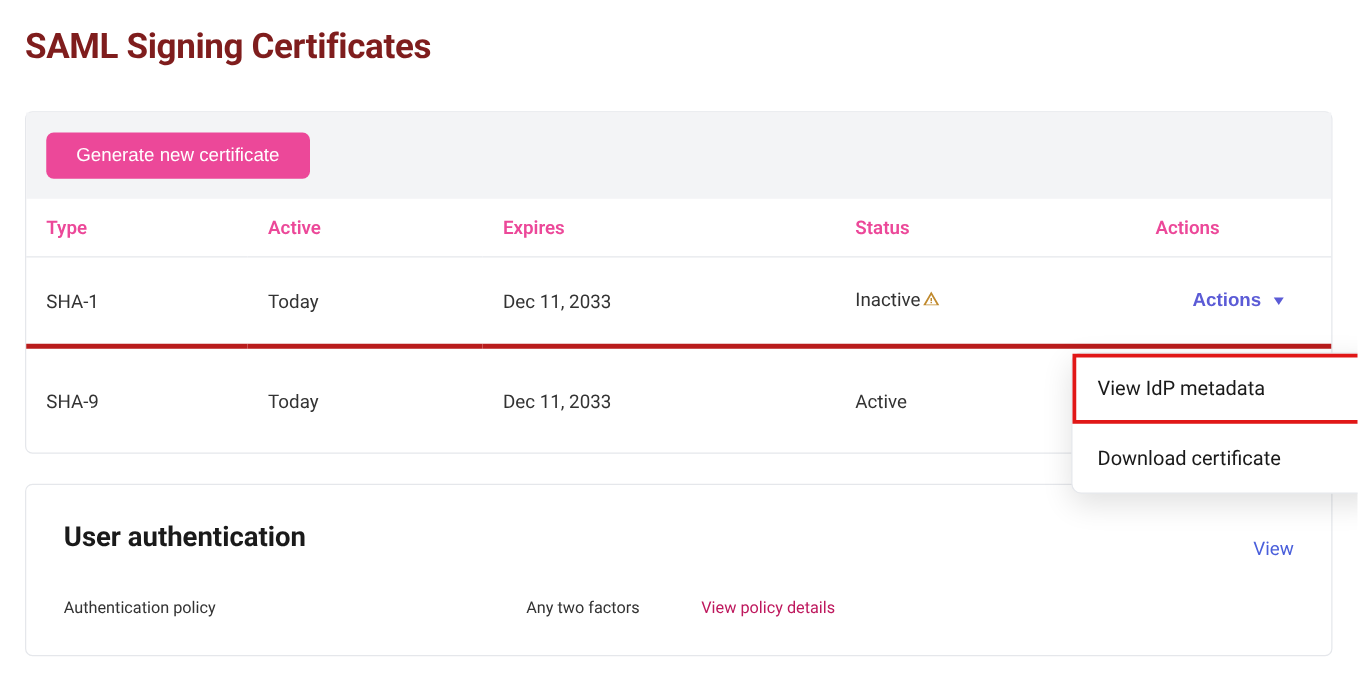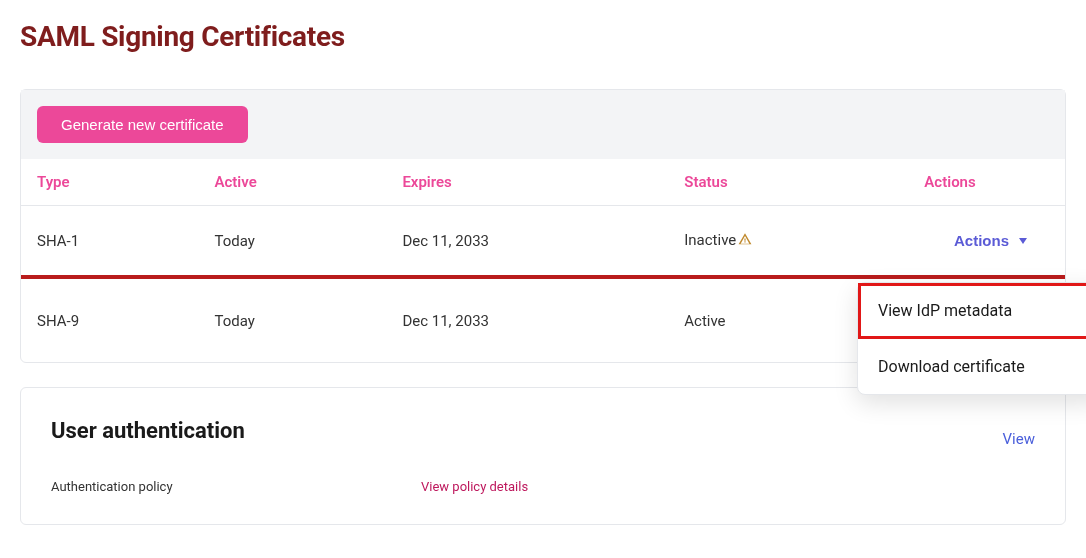--- a/index.html
+++ b/index.html
@@ -228,15 +228,16 @@
     <div class="dropdown-item highlight-item">View IdP metadata</div>
     <div class="dropdown-item">Download certificate</div>
   </div>
 </div>
 
 <div class="auth-section">
   <span class="edit-peek">View</span>
   <h2 class="auth-title">User authentication</h2>
   <div class="auth-row">
     <div class="auth-label">Authentication policy</div>
+    <div class="auth-value">Any two factors</div>
     <a class="link">View policy details</a>
   </div>
 </div>
 
 </body></html>

